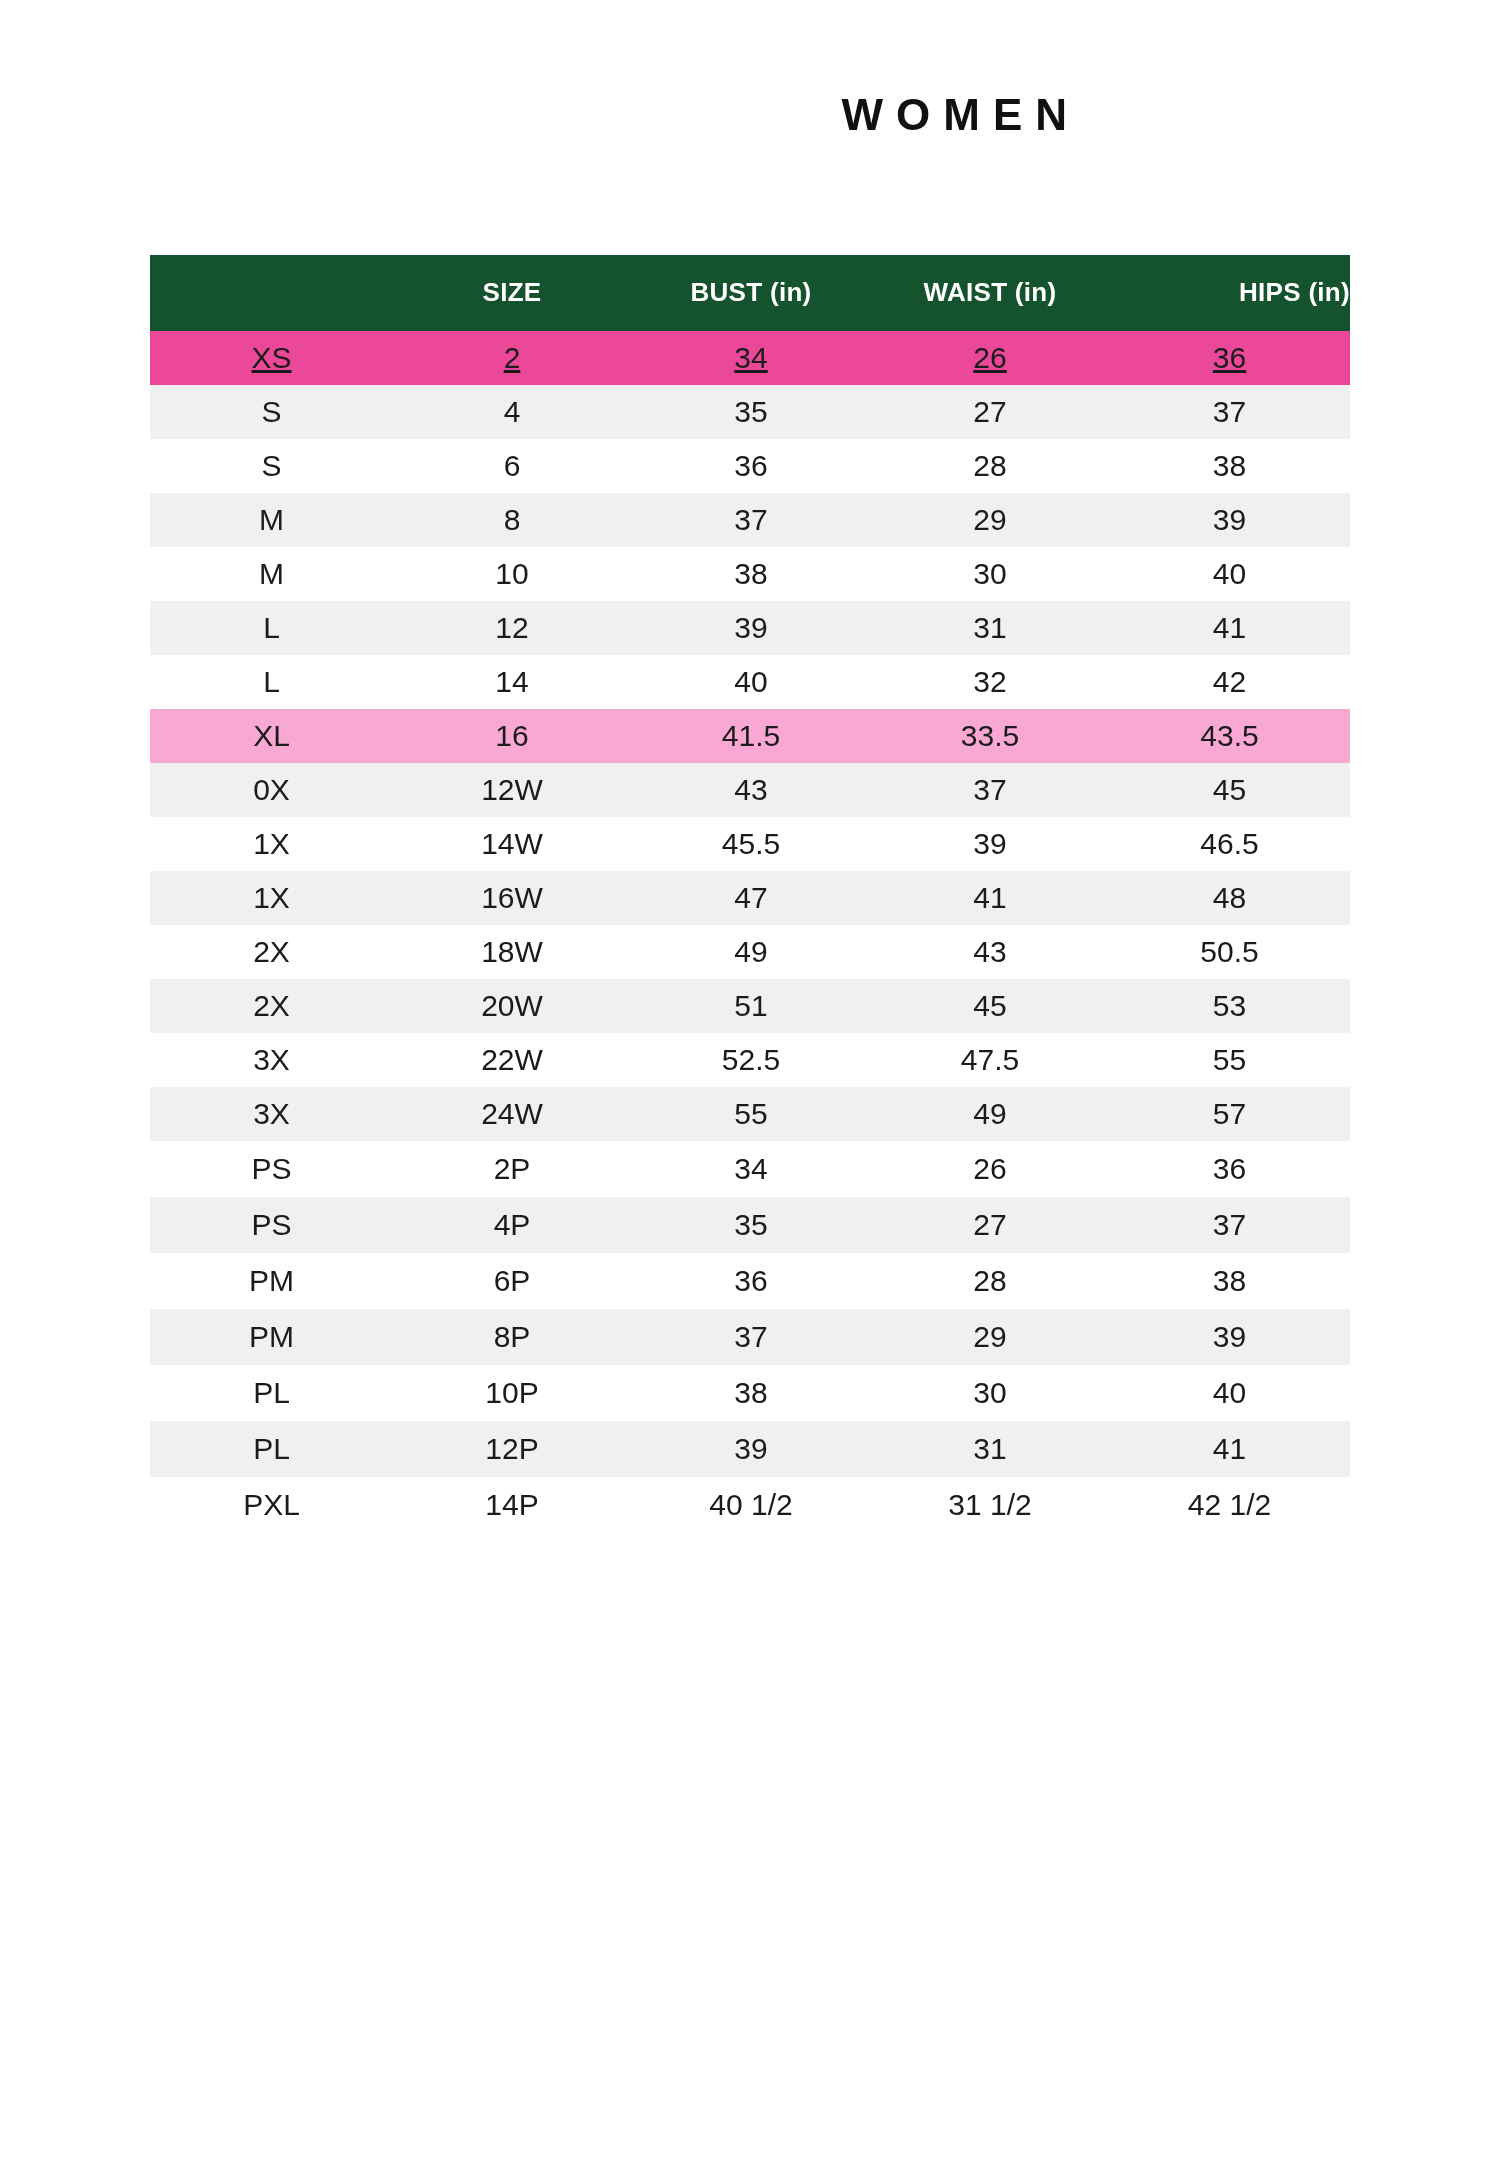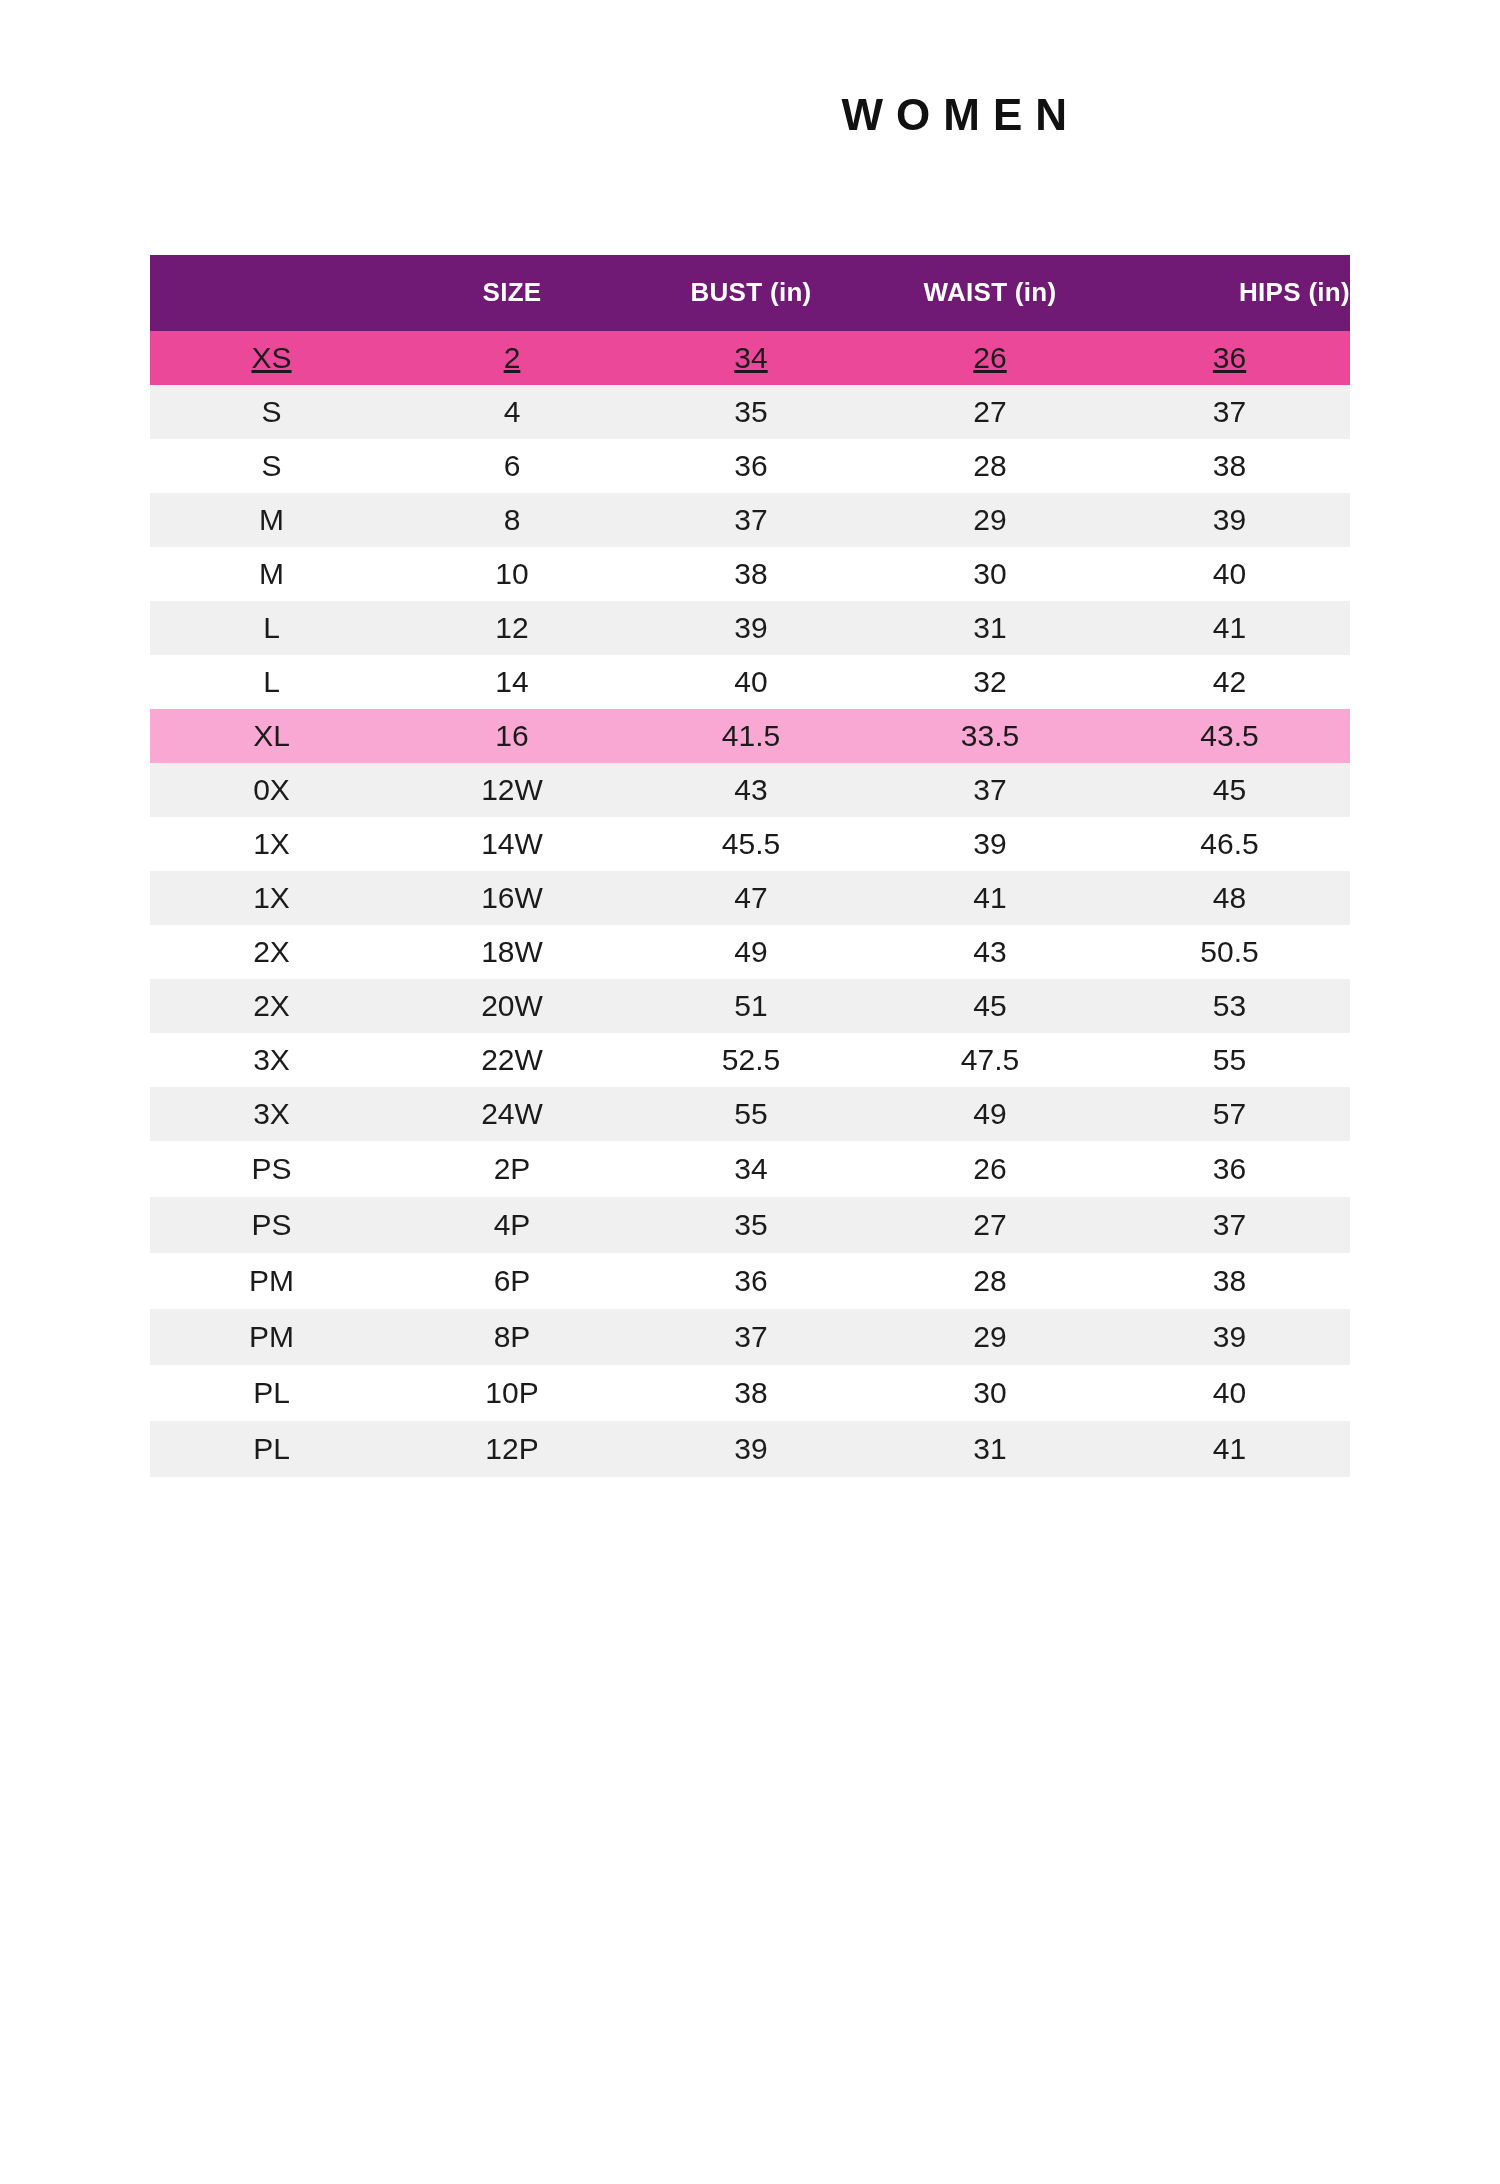--- a/index.html
+++ b/index.html
@@ -99,21 +99,21 @@
 
   <table class="size-table">
     <colgroup>
       <col class="c-label">
       <col class="c-size">
       <col class="c-bust">
       <col class="c-waist">
       <col class="c-hips">
     </colgroup>
     <thead>
-      <tr style="background: #701a75; margin-top: 40px;">
+      <tr style="background: #14532d; margin-top: 40px;">
         <th class="blank-head" style="color: rgb(255, 255, 255);"></th>
         <th style="color: rgb(255, 255, 255);">SIZE</th>
         <th style="color: rgb(255, 255, 255);">BUST (in)</th>
         <th style="color: rgb(255, 255, 255);">WAIST (in)</th>
         <th style="color: rgb(255, 255, 255); text-align: right;">HIPS (in)</th>
       </tr>
     </thead>
     <tbody id="table-body">
         <tr class="plain" style="background: #ec4899; text-decoration: underline;">
           <td>XS</td>
@@ -255,16 +255,23 @@
           <td>30</td>
           <td>40</td>
         </tr>
         <tr class="stripe tall" style="background: rgb(240, 240, 240);">
           <td>PL</td>
           <td>12P</td>
           <td>39</td>
           <td>31</td>
           <td>41</td>
         </tr>
+        <tr class="plain tall" style="background: rgb(255, 255, 255);">
+          <td>PXL</td>
+          <td>14P</td>
+          <td>40 1/2</td>
+          <td>31 1/2</td>
+          <td>42 1/2</td>
+        </tr>
       </tbody>
   </table>
 
 </div>
 
 </body></html>

